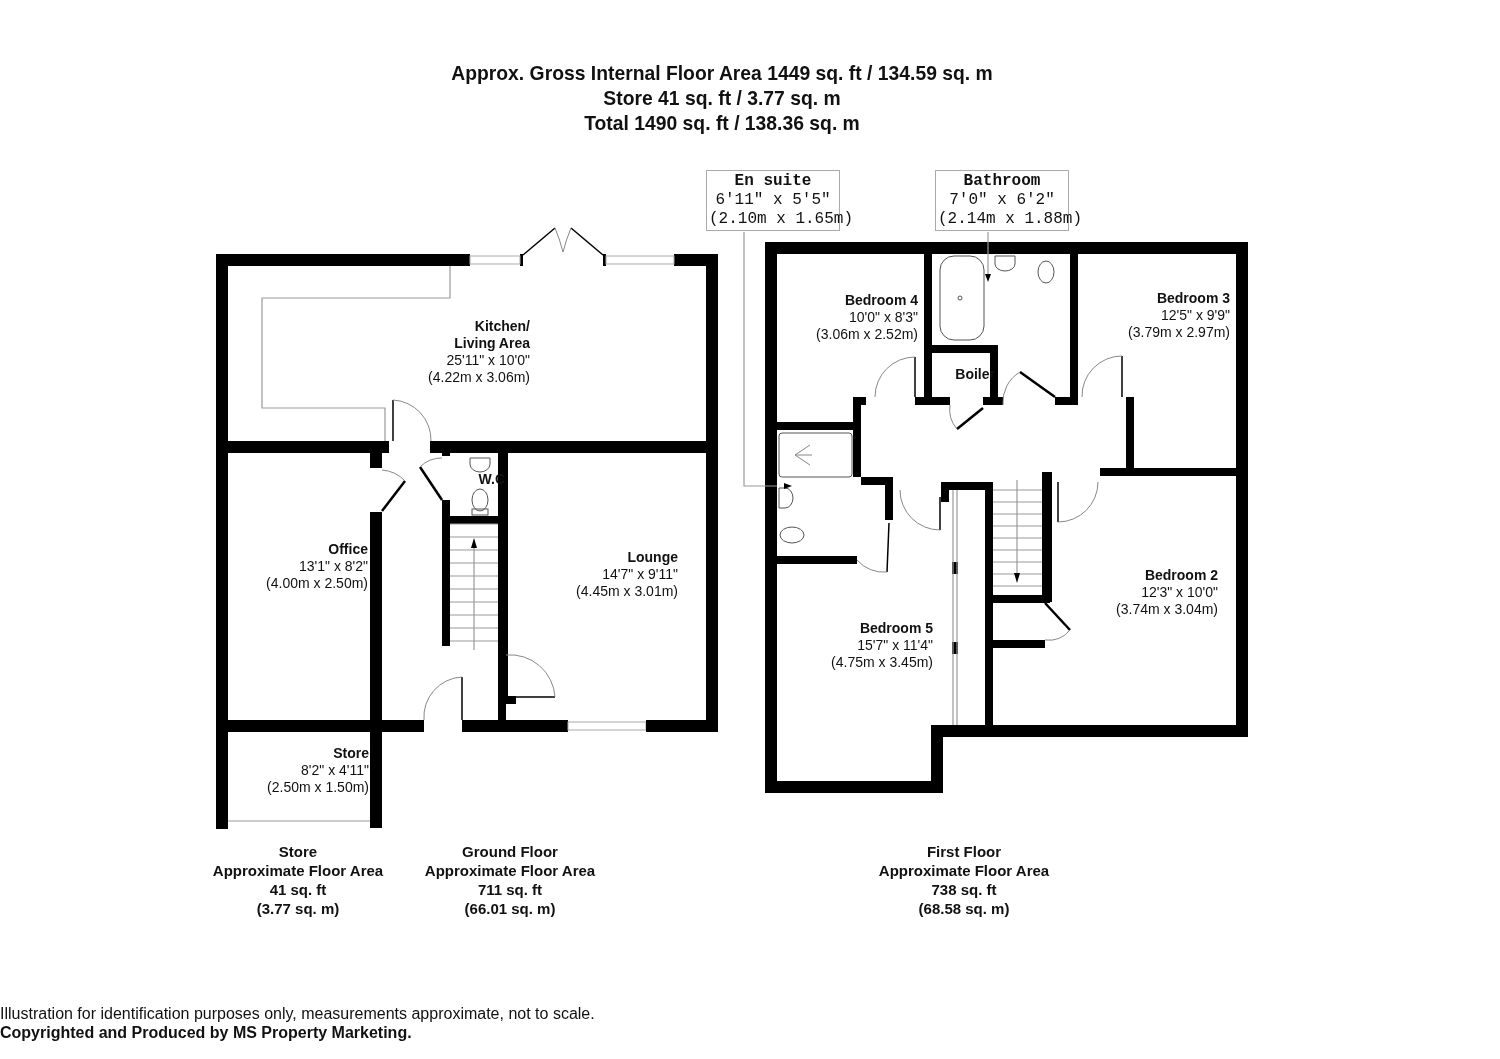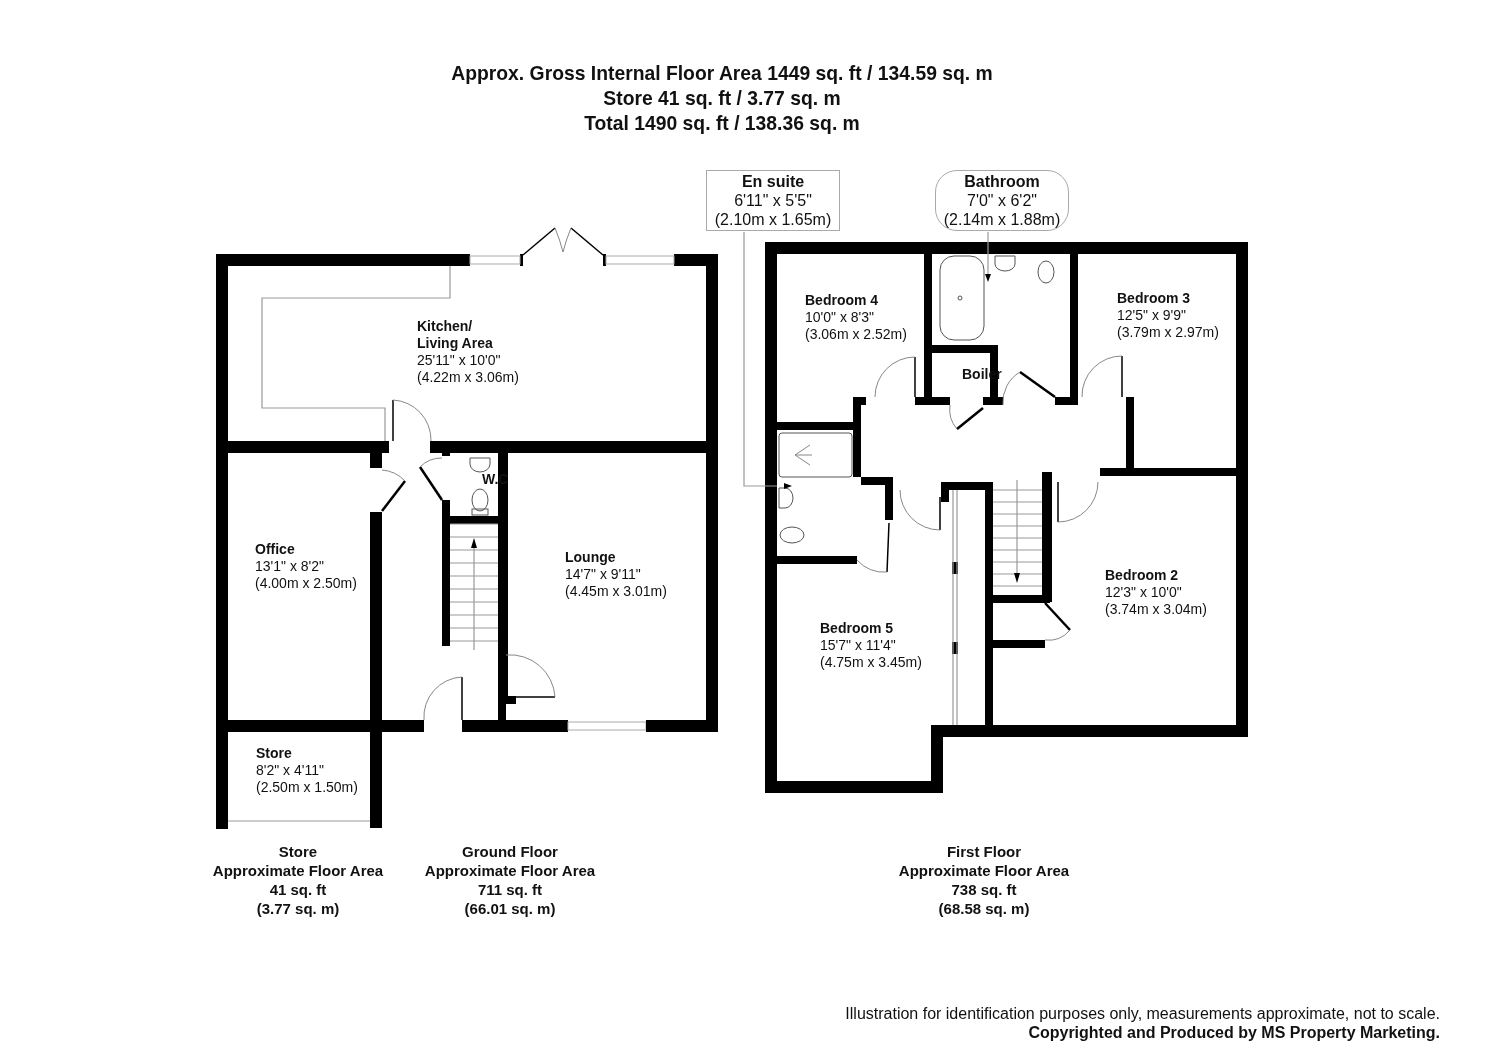--- a/index.html
+++ b/index.html
@@ -1,33 +1,33 @@
 <!DOCTYPE html>
 <html><head>
 <meta charset="utf-8">
 <style>
   html, body { margin: 0; padding: 0; background: #ffffff; }
   body { width: 1500px; height: 1059px; position: relative; overflow: hidden;
          font-family: "Liberation Sans", sans-serif; color: #111; }
   .header { position: absolute; top: 60px; left: 0; width: 1444px; text-align: center;
             font-weight: bold; font-size: 21px; line-height: 25px; transform: scaleX(0.92); transform-origin: 722px 0; }
   .header div { white-space: nowrap; }
-  .footer { position: absolute; top: 1004px; left: 0; width: 1440px; text-align: right; font-size: 16px; line-height: 19px; }
+  .footer { position: absolute; top: 1004px; left: 0; width: 1440px; text-align: left; font-size: 16px; line-height: 19px; }
   .footer .b { font-weight: bold; }
   svg { position: absolute; left: 0; top: 0; }
   .wall { fill: #000; }
   .thin { fill: none; stroke: #999; stroke-width: 1.2; }
   .thinb { fill: none; stroke: #555; stroke-width: 1; }
   .door { fill: none; stroke: #000; stroke-width: 2.5; }
   .arc { fill: none; stroke: #888; stroke-width: 1; }
   .win { fill: #fff; stroke: #aaa; stroke-width: 1; }
-  .lbl { position: absolute; text-align: left; font-size: 14px; line-height: 17px; white-space: nowrap; margin-left: 27px; }
+  .lbl { position: absolute; text-align: right; font-size: 14px; line-height: 17px; white-space: nowrap; }
   .lbl .n { font-weight: bold; }
   .callout { position: absolute; border: 1px solid #aaa; background: #fff; text-align: center;
-             font-size: 16px; line-height: 19px; padding: 1px 2px; white-space: nowrap; }
+             font-size: 16px; line-height: 19px; padding: 1px 2px; white-space: nowrap; font-family: Liberation Mono, monospace; }
   .callout .n { font-weight: bold; }
   .area { position: absolute; text-align: center; font-weight: bold; font-size: 15px; line-height: 19px; white-space: nowrap; }
 </style>
 </head>
 <body>
 
 <div class="header">
   <div>Approx. Gross Internal Floor Area 1449 sq. ft / 134.59 sq. m</div>
   <div>Store 41 sq. ft / 3.77 sq. m</div>
   <div>Total 1490 sq. ft / 138.36 sq. m</div>
@@ -228,21 +228,21 @@
   <div class="n">Store</div>
   <div>8'2" x 4'11"</div>
   <div>(2.50m x 1.50m)</div>
 </div>
 
 <div class="callout" style="left:706px;top:170px;width:128px;">
   <div class="n">En suite</div>
   <div>6'11" x 5'5"</div>
   <div>(2.10m x 1.65m)</div>
 </div>
-<div class="callout" style="left:935px;top:170px;width:128px;border-radius:22px;">
+<div class="callout" style="left:935px;top:170px;width:128px;">
   <div class="n">Bathroom</div>
   <div>7'0" x 6'2"</div>
   <div>(2.14m x 1.88m)</div>
 </div>
 
 <div class="lbl" style="left:778px;top:292px;width:140px;">
   <div class="n">Bedroom 4</div>
   <div>10'0" x 8'3"</div>
   <div>(3.06m x 2.52m)</div>
 </div>
@@ -270,21 +270,21 @@
   <div>Approximate Floor Area</div>
   <div>41 sq. ft</div>
   <div>(3.77 sq. m)</div>
 </div>
 <div class="area" style="left:410px;top:842px;width:200px;">
   <div>Ground Floor</div>
   <div>Approximate Floor Area</div>
   <div>711 sq. ft</div>
   <div>(66.01 sq. m)</div>
 </div>
-<div class="area" style="left:884px;top:842px;width:200px;text-align:center;">
+<div class="area" style="left:864px;top:842px;width:200px;text-align:center;">
   <div>First Floor</div>
   <div>Approximate Floor Area</div>
   <div>738 sq. ft</div>
   <div>(68.58 sq. m)</div>
 </div>
 
 <div class="footer">
   <div>Illustration for identification purposes only, measurements approximate, not to scale.</div>
   <div class="b">Copyrighted  and Produced by MS Property Marketing.</div>
 </div>

